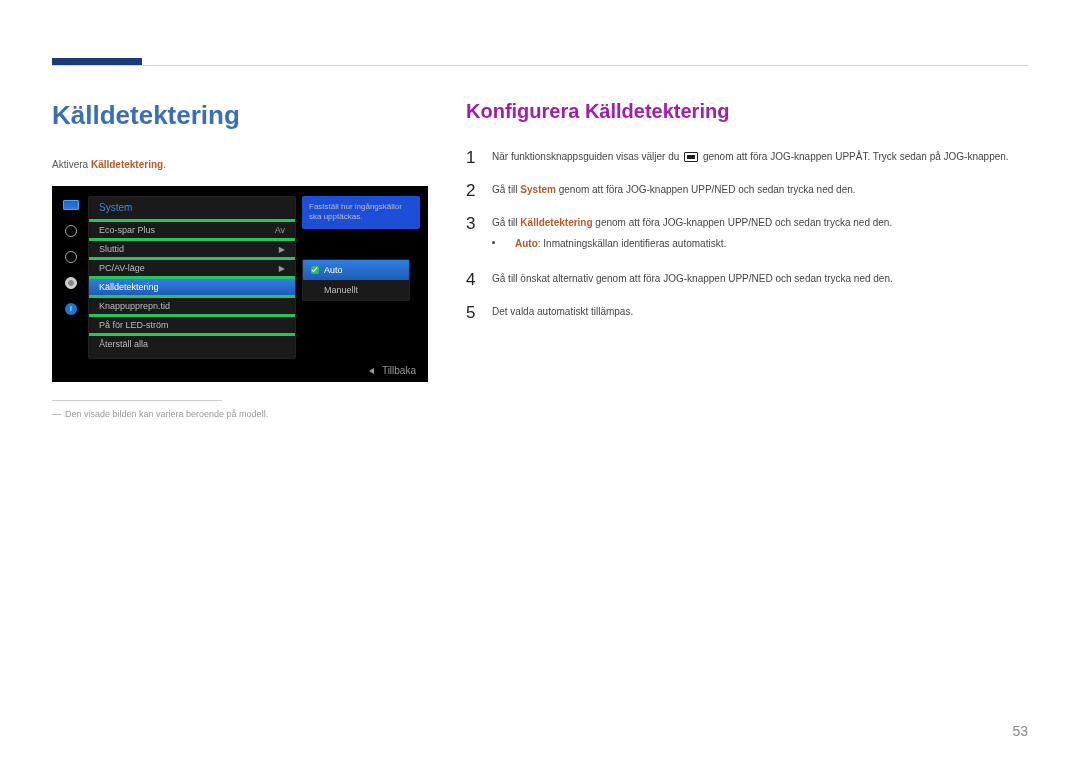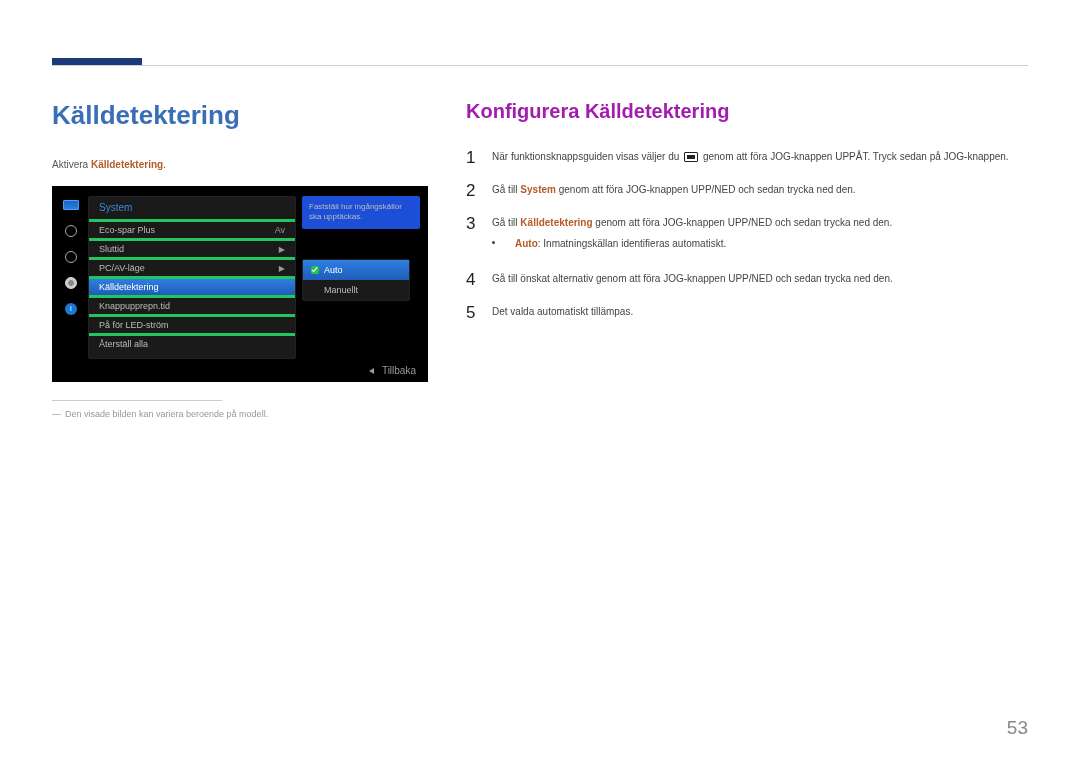--- a/index.html
+++ b/index.html
@@ -180,21 +180,21 @@
   .menu-icon:before{ top:2px; } .menu-icon:after{ bottom:2px; }
   .menu-icon .m { position:absolute; left:2px; right:2px; top:4px; height:1.3px; background:#222;}
   .sublist { margin: 6px 0 2px 0; }
   .sublist .li { display:flex; gap:20px; font-size:10px; color:#444; margin:4px 0;}
   .sublist .dot { width:3px;height:3px;background:#444;border-radius:50%;margin-top:5px;flex:none;}
 
   .pagenum {
     position: absolute;
     bottom: 24px;
     right: 52px;
-    font-size: 19px;
+    font-size: 14px;
     color: #888;
   }
 </style>
 </head>
 <body>
 
 <div class="tab-marker"></div>
 <div class="hr-line"></div>
 
 <div class="page">

